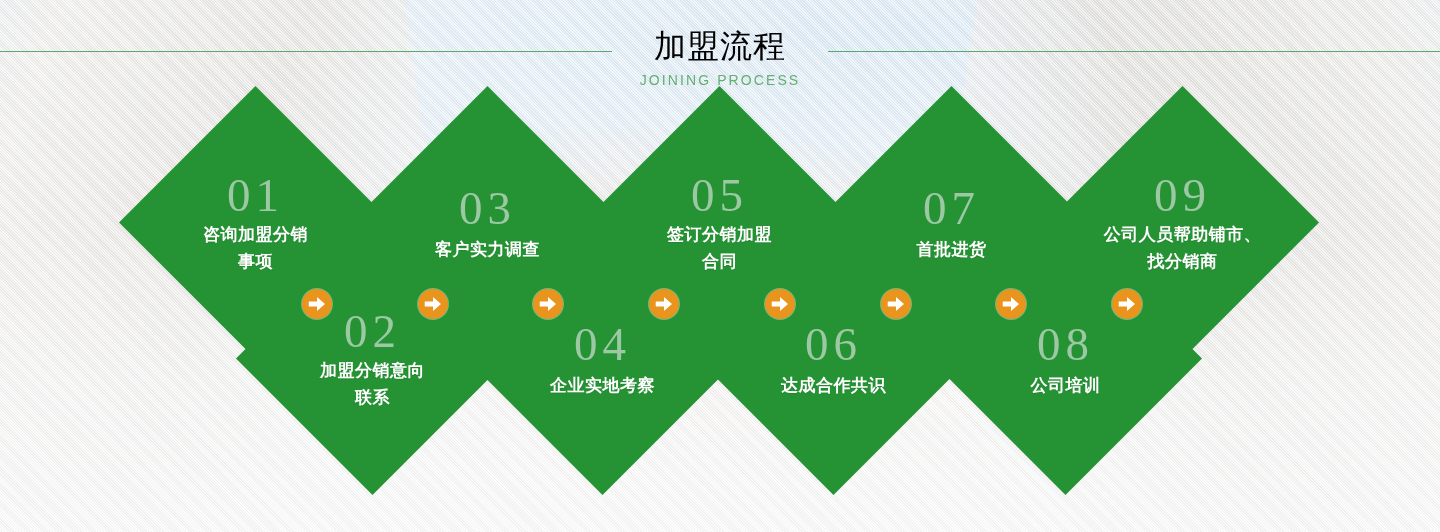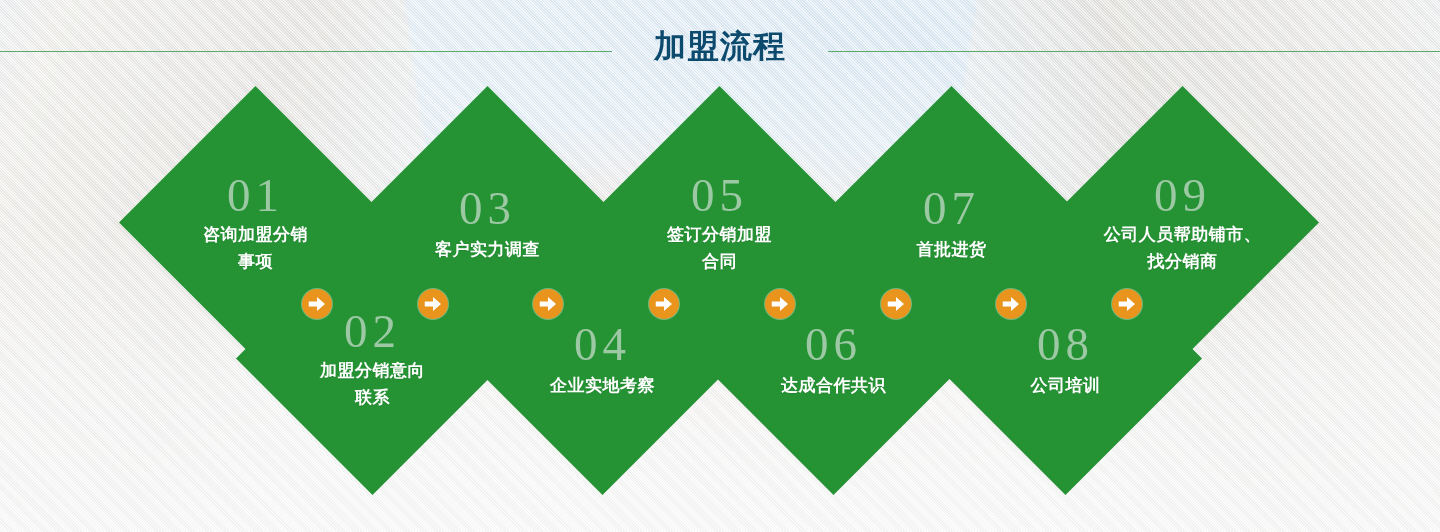--- a/index.html
+++ b/index.html
@@ -104,22 +104,22 @@
   .title-block {
     position: absolute;
     left: 50%;
     top: 26px;
     transform: translateX(-50%);
     text-align: center;
     width: 420px;
   }
   .title-cn {
     font-size: 32px;
-    font-weight: bold;
-    color: #0c4a6e;
+    font-weight: normal;
+    color: #000000;
     line-height: 40px;
     letter-spacing: 1px;
     white-space: nowrap;
   }
   .title-en {
     margin-top: 5px;
     font-size: 14px;
     color: #63b072;
     letter-spacing: 2.1px;
     line-height: 18px;
@@ -193,20 +193,21 @@
   <div class="bg-hand-right"></div>
   <div class="bg-hand-center"></div>
   <div class="bg-lowfade"></div>
   <div class="bg-texture"></div>
 
   <div class="header">
     <div class="rule rule-left"></div>
     <div class="rule rule-right"></div>
     <div class="title-block">
       <div class="title-cn">加盟流程</div>
+      <div class="title-en">JOINING PROCESS</div>
     </div>
   </div>
 
   <div class="flow">
 
     <div class="diamond" style="left:159px; top:126px;">
       <div class="inner">
         <div class="dnum">01</div>
         <div class="dlabel">咨询加盟分销</div>
         <div class="dlabel">事项</div>

